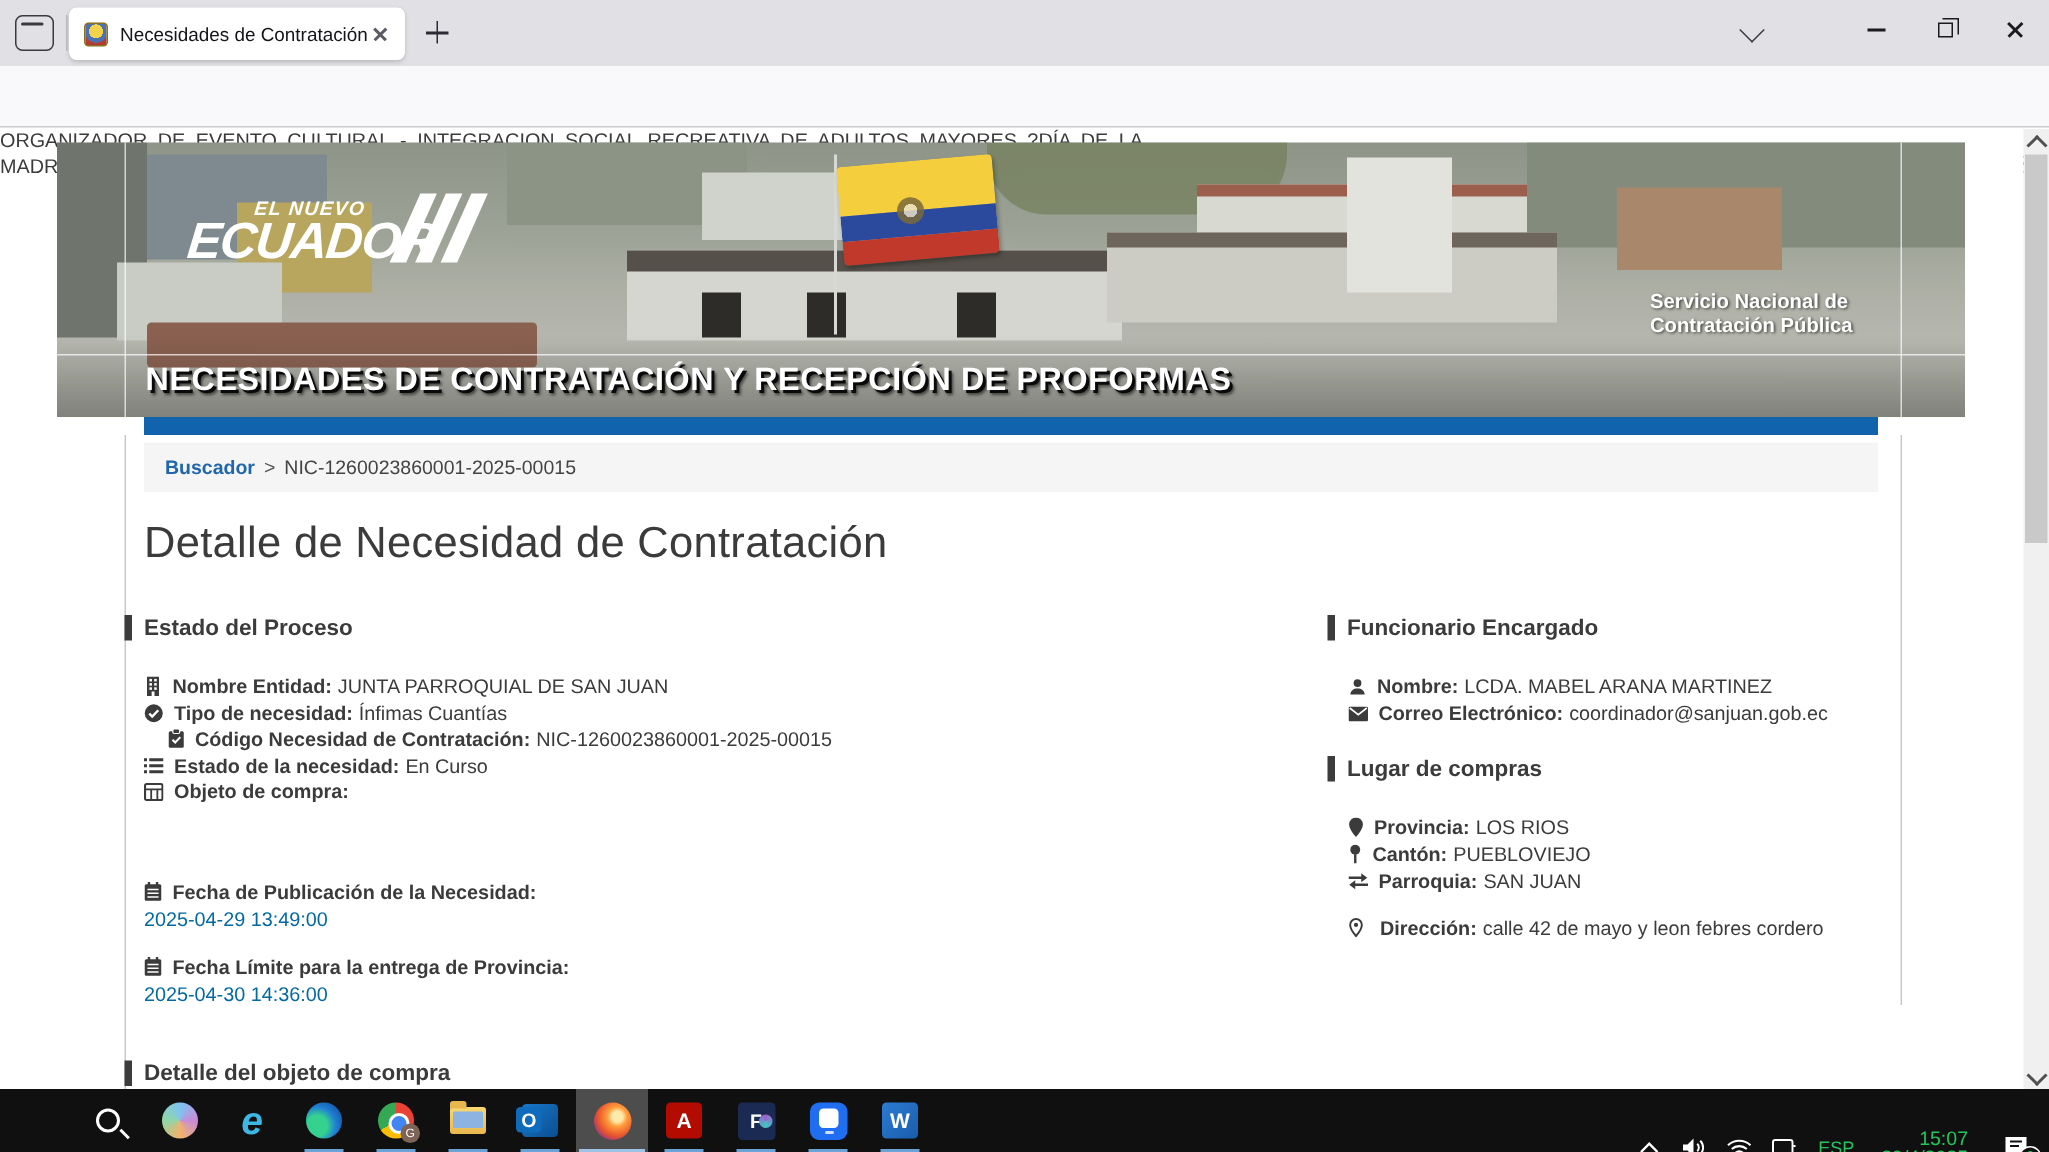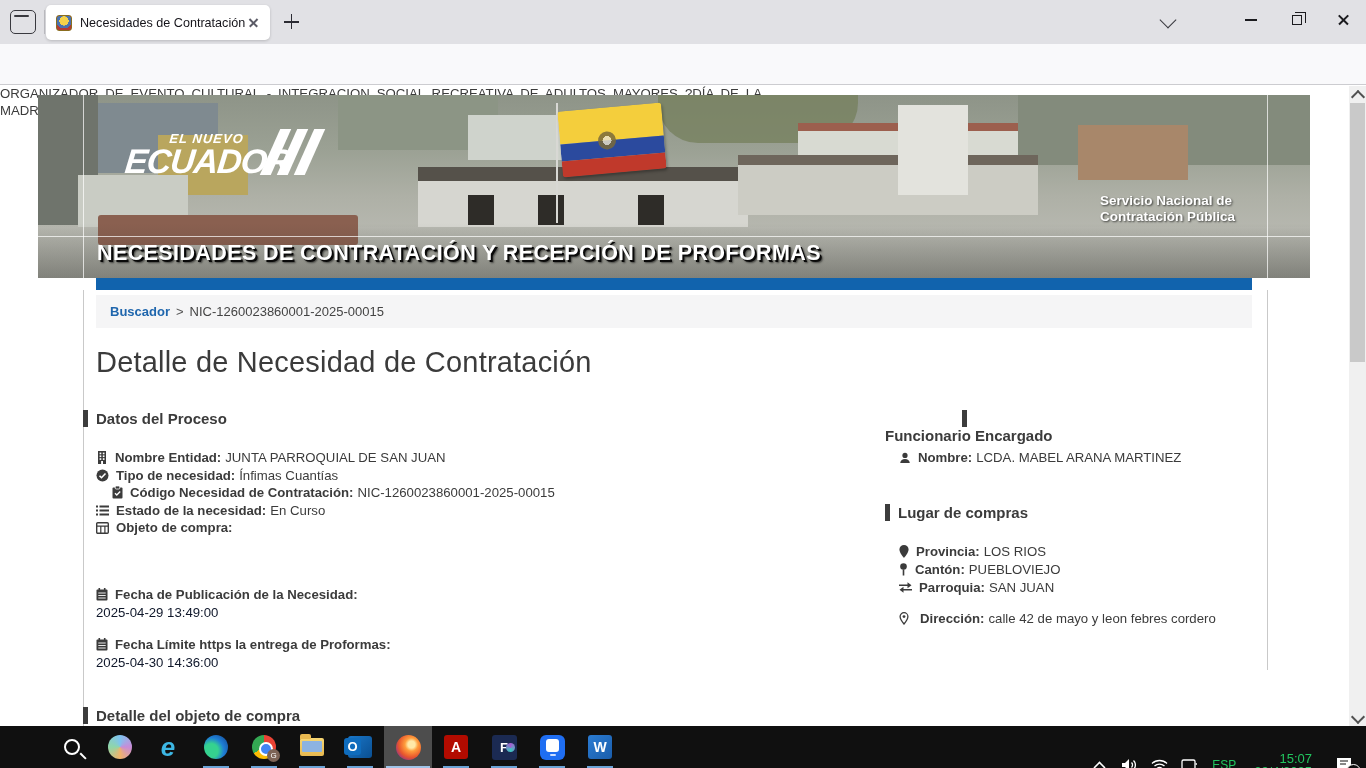--- a/index.html
+++ b/index.html
@@ -91,21 +91,21 @@
 
   #pagetitle { left:96px; top:260px; font-size:29px; color:#3b3b3b; letter-spacing:.2px;}
 
   .sechead { position:absolute; display:flex; align-items:center; }
   .sechead .bar { width:5px; height:17px; background:#3c3c3c; margin-right:8px;}
   .sechead .txt { font-size:15px; font-weight:700; color:#3b3b3b;}
 
   .frow { position:absolute; display:flex; align-items:center; font-size:13.2px; color:#3b3b3b; white-space:nowrap;}
   .frow svg { margin-right:7px; flex:0 0 auto;}
   .frow b { font-weight:700; margin-right:4px;}
-  .plain { position:absolute; font-size:13.2px; color:#0f172a;}
+  .plain { position:absolute; font-size:13.2px; color:#0369a1;}
   #objeto { left:96px; top:452px; width:762px; text-align:justify; line-height:16.5px; font-size:13.2px; color:#3b3b3b;}
 
   
   #taskbar { left:0; top:726px; width:1366px; height:42px; background:#101010; display:flex; align-items:stretch;}
   .tcell { width:48px; height:42px; display:flex; align-items:center; justify-content:center; position:relative;}
   .tcell.active { background:#4d4d4d;}
   .tcell .run { position:absolute; bottom:0; left:11px; width:26px; height:2.5px; background:#6ba3d6;}
   .tcell.active .run { left:2px; width:44px; background:#9fc3e7;}
   .ticon { width:26px; height:26px; display:flex; align-items:center; justify-content:center;}
   
@@ -272,21 +272,21 @@
     <div class="abs" id="crumbbar">
       <a href="#">Buscador</a>
       <span class="sep">&gt;</span>
       <span class="cur">NIC-1260023860001-2025-00015</span>
     </div>
 
     <div class="abs" id="pagetitle">Detalle de Necesidad de Contratación</div>
 
     <div class="sechead" style="left:83px;top:324px;">
       <span class="bar"></span>
-        <span class="txt">Datos del Proceso</span>
+        <span class="txt">Estado del Proceso</span>
     </div>
 
     <div class="frow" style="left:96px;top:364px;">
       <svg width="12" height="13" viewBox="0 0 12 13">
           <rect x="2" y="0" width="8" height="13" fill="#3b3b3b"></rect>
           <g fill="#fff">
             <rect x="3.6" y="1.6" width="1.7" height="1.7"></rect>
             <rect x="6.8" y="1.6" width="1.7" height="1.7"></rect>
             <rect x="3.6" y="4.4" width="1.7" height="1.7"></rect>
             <rect x="6.8" y="4.4" width="1.7" height="1.7"></rect>
@@ -349,35 +349,43 @@
     </div>
     <div class="plain" style="left:96px;top:519px;">2025-04-29 13:49:00</div>
 
     <div class="frow" style="left:96px;top:551px;">
       <svg width="12" height="13" viewBox="0 0 12 13">
           <rect x="0.5" y="1.5" width="11" height="11" rx="1" fill="#3b3b3b"></rect>
           <rect x="2.5" y="0" width="1.6" height="3" fill="#3b3b3b"></rect>
           <rect x="7.9" y="0" width="1.6" height="3" fill="#3b3b3b"></rect>
           <path d="M2.3 5h7.4M2.3 7.5h7.4M2.3 10h7.4" stroke="#fff" stroke-width=".9"></path>
         </svg>
-      <b>Fecha Límite https la entrega de Proformas:</b>
+      <b>Fecha Límite para la entrega de Provincia:</b>
     </div>
     <div class="plain" style="left:96px;top:569px;">2025-04-30 14:36:00</div>
 
-    <div class="sechead" style="left:885px;top:324px;flex-direction:column;">
+    <div class="sechead" style="left:885px;top:324px;">
       <span class="bar"></span>
         <span class="txt">Funcionario Encargado</span>
     </div>
     <div class="frow" style="left:899px;top:364px;">
       <svg width="12" height="12" viewBox="0 0 12 12">
           <circle cx="6" cy="3.4" r="2.6" fill="#3b3b3b"></circle>
           <path d="M1.2 11c.3-2.7 2.2-4 4.8-4s4.5 1.3 4.8 4z" fill="#3b3b3b"></path>
         </svg>
       <b>Nombre:</b>
         <span>LCDA. MABEL ARANA MARTINEZ</span>
+    </div>
+    <div class="frow" style="left:899px;top:382px;">
+      <svg width="13" height="10" viewBox="0 0 13 10">
+          <rect x="0" y="0" width="13" height="10" rx="1" fill="#3b3b3b"></rect>
+          <path d="M.8 1l5.7 4.4L12.2 1" stroke="#fff" stroke-width="1.1" fill="none"></path>
+        </svg>
+      <b>Correo Electrónico:</b>
+        <span>coordinador@sanjuan.gob.ec</span>
     </div>
 
     <div class="sechead" style="left:885px;top:418px;">
       <span class="bar"></span>
         <span class="txt">Lugar de compras</span>
     </div>
     <div class="frow" style="left:899px;top:458px;">
       <svg width="10" height="13" viewBox="0 0 10 13">
           <path d="M5 0a4.6 4.6 0 014.6 4.6C9.6 8 5 13 5 13S.4 8 .4 4.6A4.6 4.6 0 015 0z" fill="#3b3b3b"></path>
         </svg>

